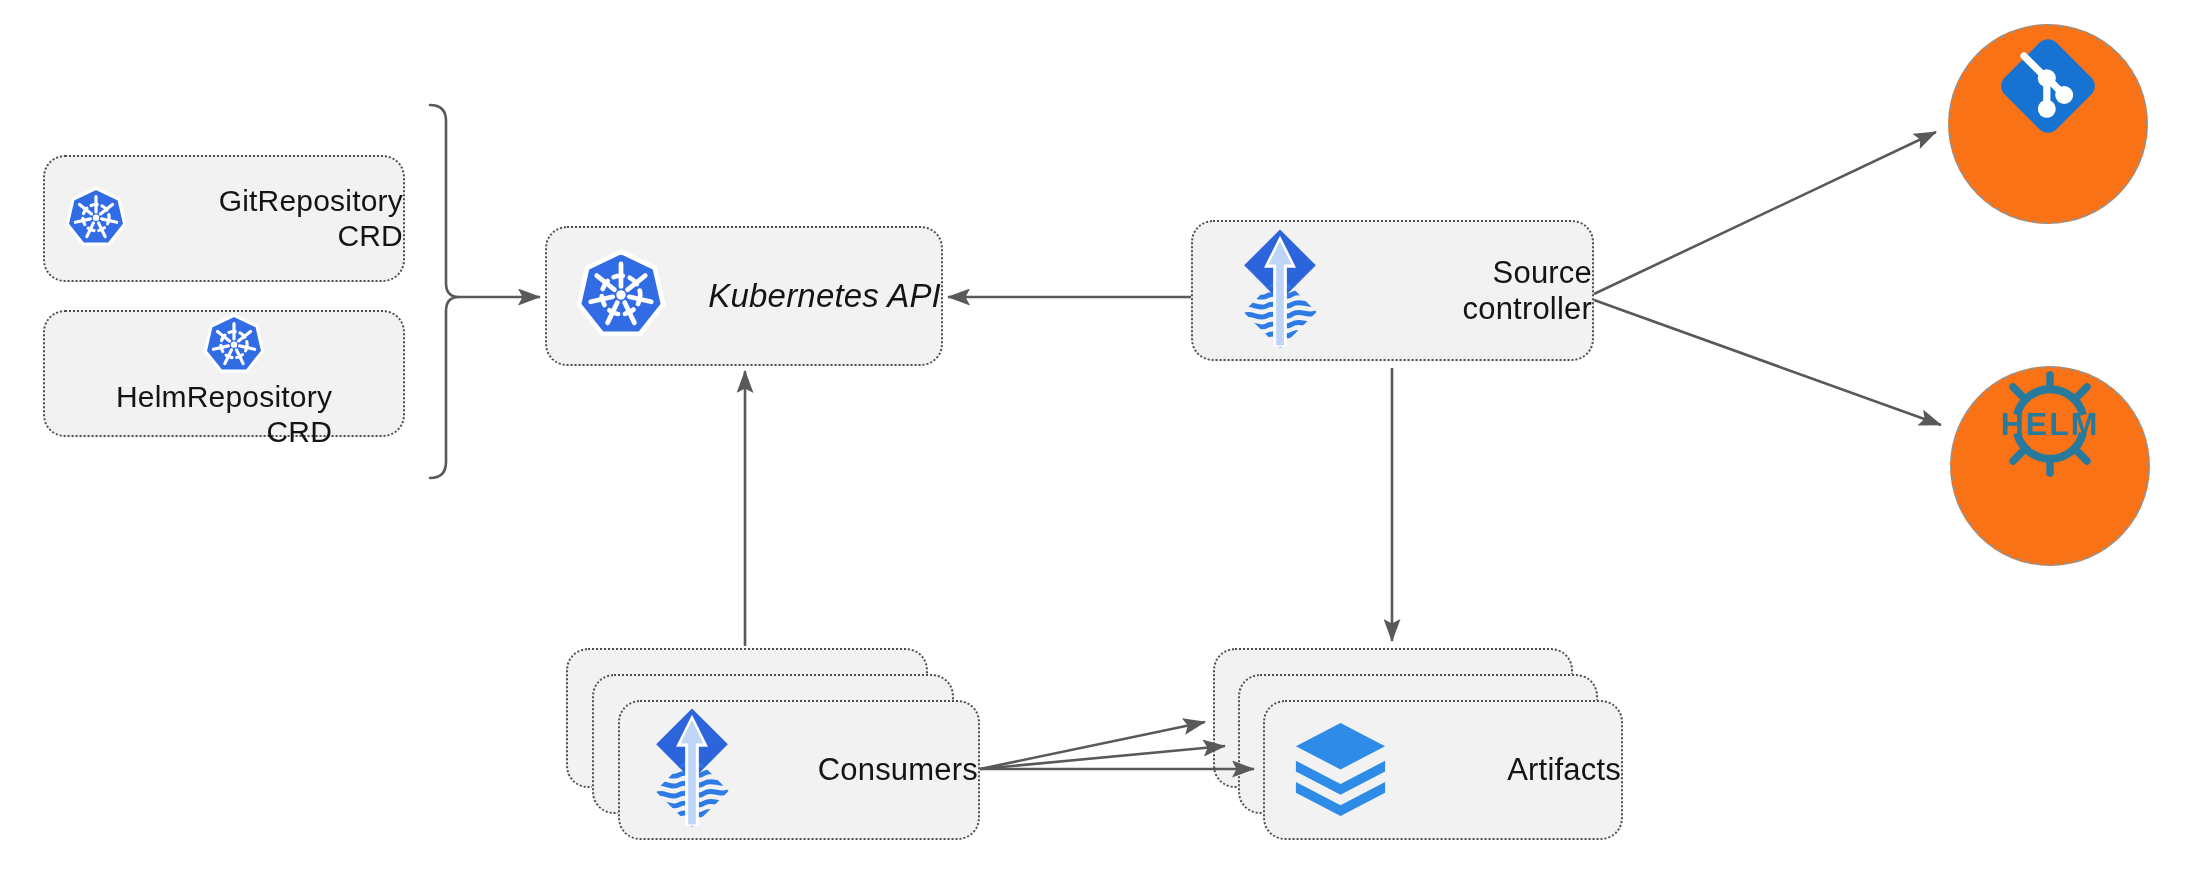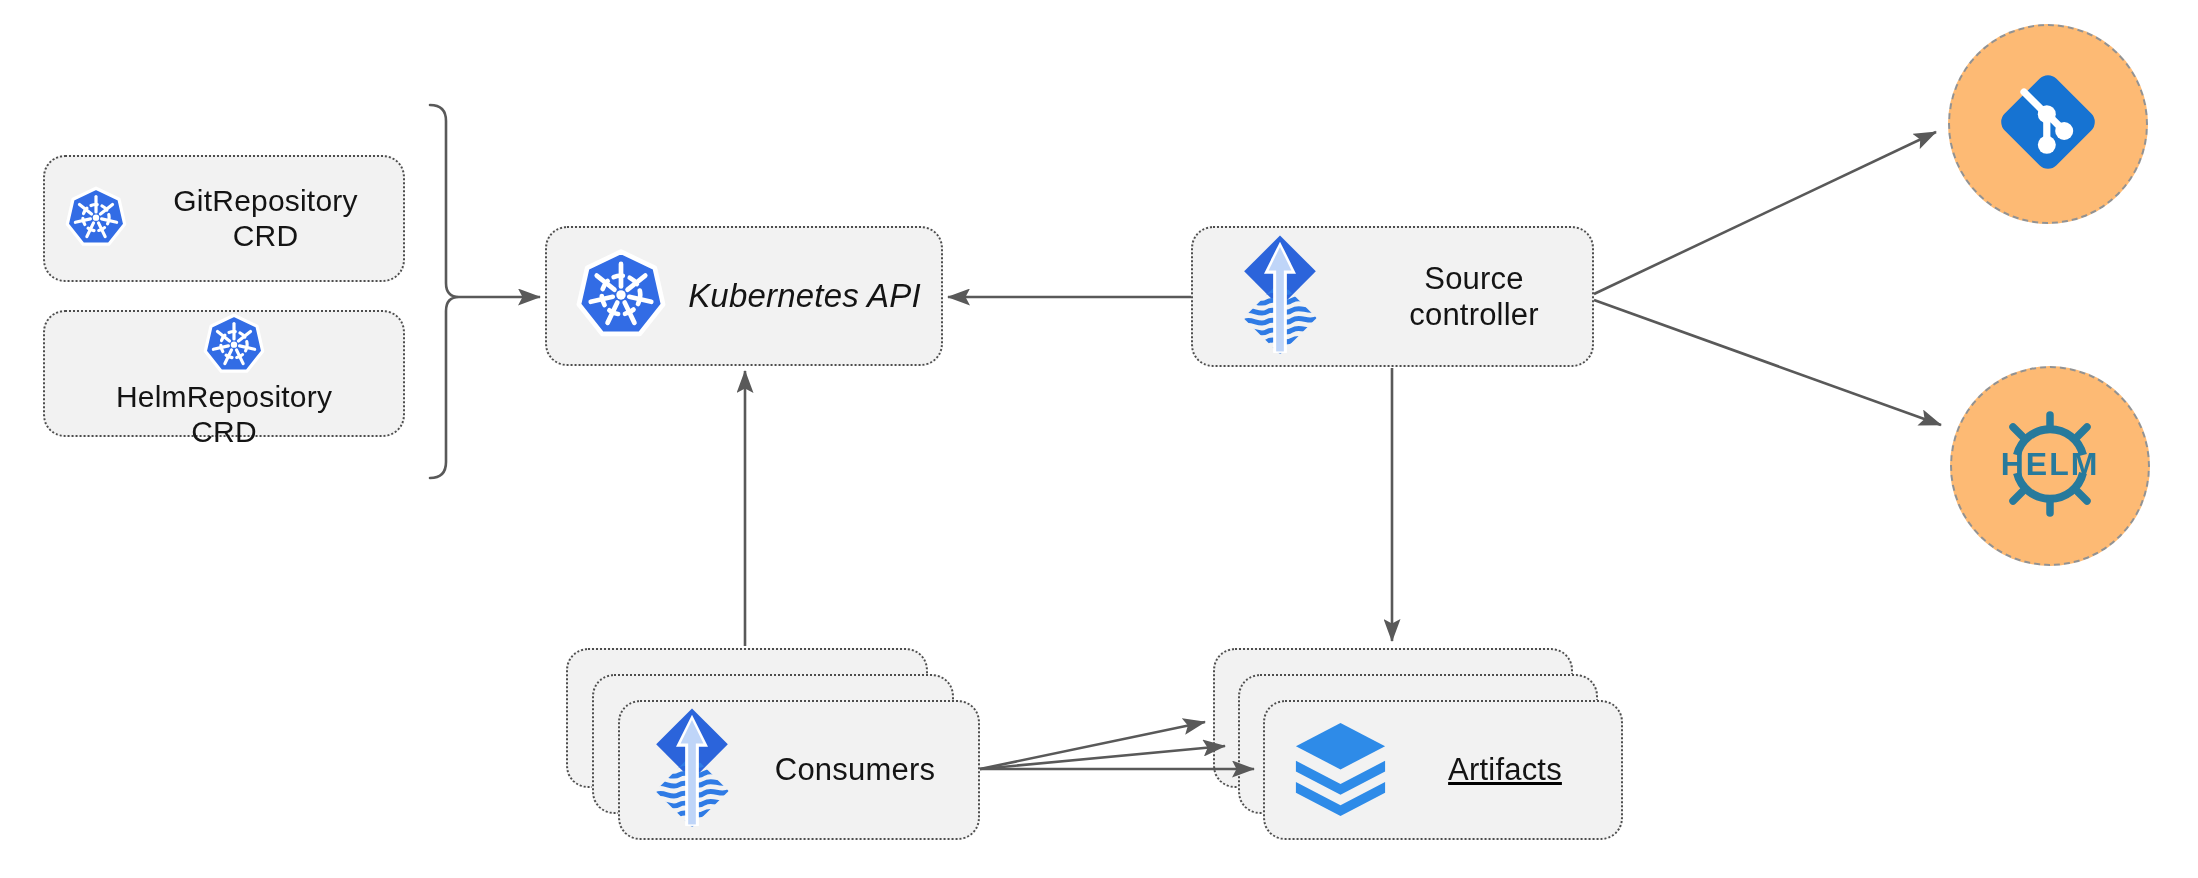--- a/index.html
+++ b/index.html
@@ -15,36 +15,36 @@
     box-sizing:border-box;
     background:#f2f2f2;
     border:2.5px dotted #4d4d4d;
     border-radius:22px;
     display:flex;
     align-items:center;
   }
   .node .icon{display:block;flex:0 0 auto;}
   .node .label{
     flex:1 1 auto;
-    text-align:center;
+    text-align:right;
     color:#141414;
     font-size:31px;
     line-height:1.16;
     letter-spacing:0.2px;
   }
   .label .ln{display:block;}
   .endpoint{
     position:absolute;
     box-sizing:border-box;
     width:200px;height:200px;
     border-radius:50%;
-    background:#fdba74;
+    background:#f97316;
     border:2.5px dashed #929292;
     display:flex;
-    align-items:center;
+    align-items:flex-start;
     justify-content:center;
   }
   #connectors{
     position:absolute;left:0;top:0;width:2198px;height:878px;
     pointer-events:none;
     z-index:6;
   }
   .z1{z-index:1}.z2{z-index:2}.z3{z-index:3}
 </style>
 </head>
@@ -131,21 +131,21 @@
           <line x1="46.1" y1="59.1" x2="35.7" y2="80.7"></line>
           <line x1="41.2" y1="53" x2="17.8" y2="58.3"></line>
           <line x1="43" y1="45.4" x2="24.2" y2="30.4"></line>
         </g>
         <circle cx="50" cy="51" r="5" fill="#ffffff"></circle>
       </svg>
     </span>
     <span class="label" style="font-size:33px;">Kubernetes API</span>
   </div>
 
-  <div class="node z3" style="left:1191px;top:226px;width:403px;height:141px;gap:36px;">
+  <div class="node z3" style="left:1191px;top:220px;width:403px;height:141px;gap:36px;">
     <span class="icon" style="margin-left:47px;">
       <svg width="80" height="122" viewBox="0 0 100 160">
         <defs>
             <clipPath id="fxA">
               <polygon points="50,62 98,110 50,158 2,110"></polygon>
             </clipPath>
           </defs>
         <polygon points="50,2 97,49 50,96 3,49" fill="#2b64db"></polygon>
         <g clip-path="url(#fxA)" stroke="#2f7be5" stroke-width="6.5" fill="none" stroke-linecap="round">
           <path d="M0,78 c11,-10 22,5 33,-2 c11,-7 22,6 33,-2 c11,-7 22,5 34,-3"></path>
@@ -192,21 +192,21 @@
         <polygon points="50,10 71,52 29,52" fill="#ffffff"></polygon>
         <polygon points="50,17 65,48 35,48" fill="#bfd5f8"></polygon>
         <rect x="45" y="47" width="10" height="107" fill="#bfd5f8"></rect>
       </svg>
     </span>
     <span class="label">Consumers</span>
   </div>
 
   <div class="node z1" style="left:1213px;top:648px;width:360px;height:140px;"></div>
   <div class="node z2" style="left:1238px;top:674px;width:360px;height:140px;"></div>
-  <div class="node z3" style="left:1263px;top:700px;width:360px;height:140px;text-decoration:underline;">
+  <div class="node z3" style="left:1263px;top:700px;width:360px;height:140px;">
     <span class="icon" style="margin-left:27px;">
       <svg width="97" height="95" viewBox="0 0 100 98">
         <polygon points="50,2 96,26 50,50 4,26" fill="#2e8be8"></polygon>
         <path d="M4,41 L50,65 L96,41 L96,52 L50,76 L4,52 Z" fill="#2e8be8"></path>
         <path d="M4,63 L50,87 L96,63 L96,74 L50,98 L4,74 Z" fill="#2e8be8"></path>
       </svg>
     </span>
     <span class="label">Artifacts</span>
   </div>
 

